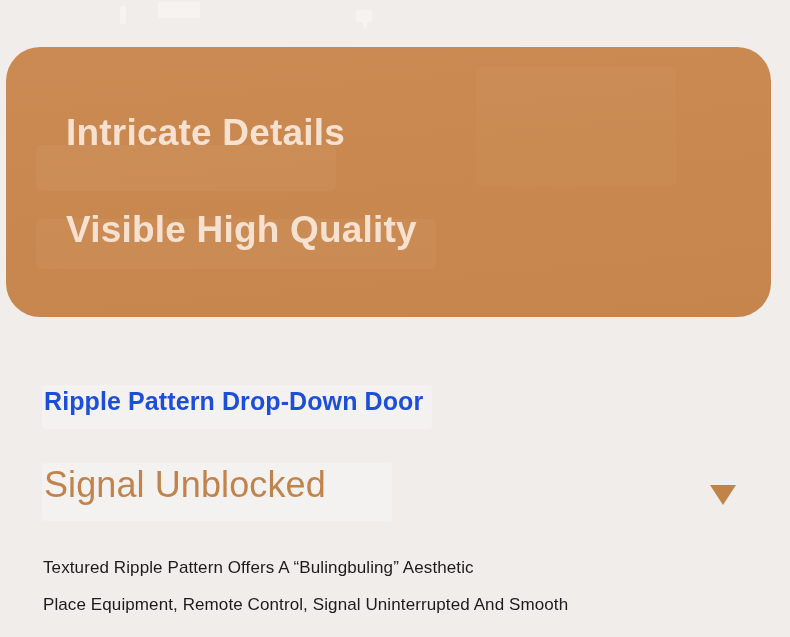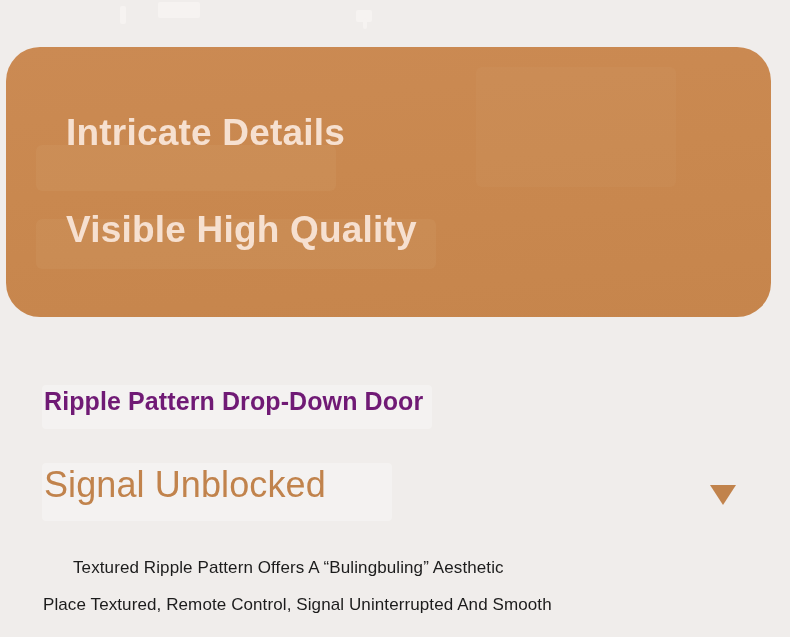--- a/index.html
+++ b/index.html
@@ -101,21 +101,21 @@
   }
   .plate.p1 { left: 42px; top: 68px;  width: 390px; height: 44px; }
   .plate.p2 { left: 42px; top: 146px; width: 350px; height: 58px; }
 
   .sub-heading {
     position: absolute;
     left: 44px;
     top: 72px;
     font-size: 25px;
     font-weight: 700;
-    color: #701a75;
+    color: #1d4ed8;
     letter-spacing: 0.1px;
     white-space: nowrap;
     line-height: 1;
   }
 
   .main-heading {
     position: absolute;
     left: 44px;
     top: 150px;
     font-size: 36px;
@@ -141,21 +141,21 @@
   .bullet {
     position: absolute;
     left: 43px;
     font-size: 17px;
     font-weight: 400;
     color: #1c1c1c;
     letter-spacing: 0.1px;
     white-space: nowrap;
     line-height: 1;
   }
-  .bullet.b1 { top: 242px; margin-left: 30px; }
+  .bullet.b1 { top: 242px; }
   .bullet.b2 { top: 279px; }
 </style>
 </head>
 <body>
 
 <div class="page">
 
   <div class="top-strip">
     <div class="ghost g1"></div>
     <div class="ghost g2"></div>
@@ -176,16 +176,16 @@
     <div class="plate p2"></div>
 
     <div class="sub-heading">Ripple Pattern Drop-Down Door</div>
 
     <div class="main-heading">Signal Unblocked</div>
 
     <div class="chevron"></div>
 
     <div class="bullet b1">Textured Ripple Pattern Offers A “Bulingbuling” Aesthetic</div>
 
-    <div class="bullet b2">Place Textured, Remote Control, Signal Uninterrupted And Smooth</div>
+    <div class="bullet b2">Place Equipment, Remote Control, Signal Uninterrupted And Smooth</div>
   </div>
 
 </div>
 
 </body></html>

